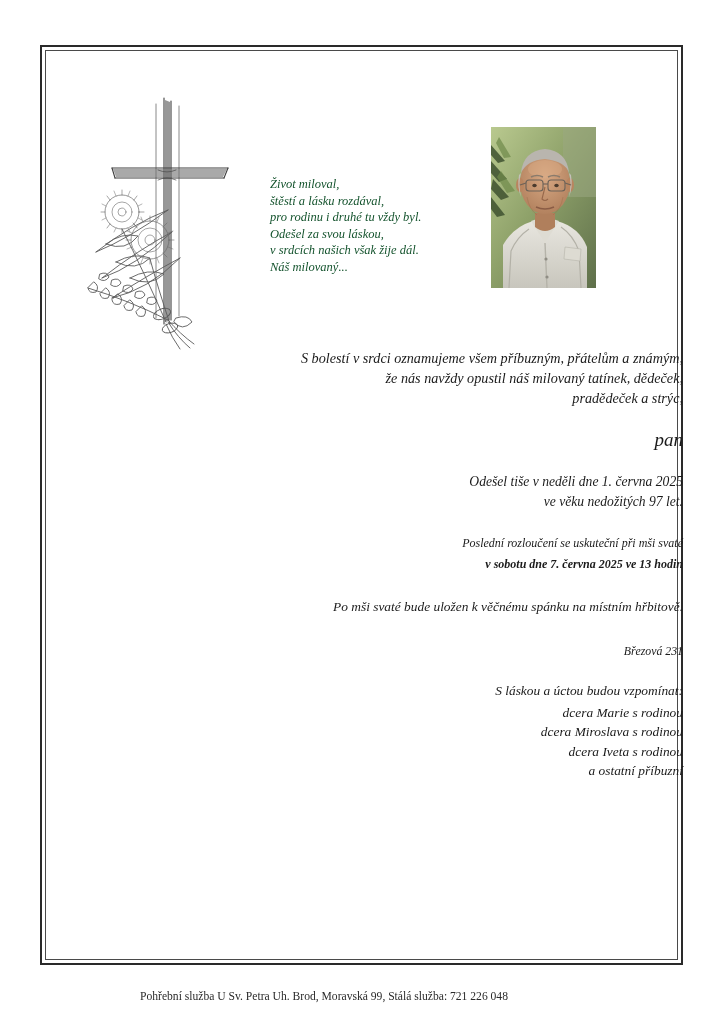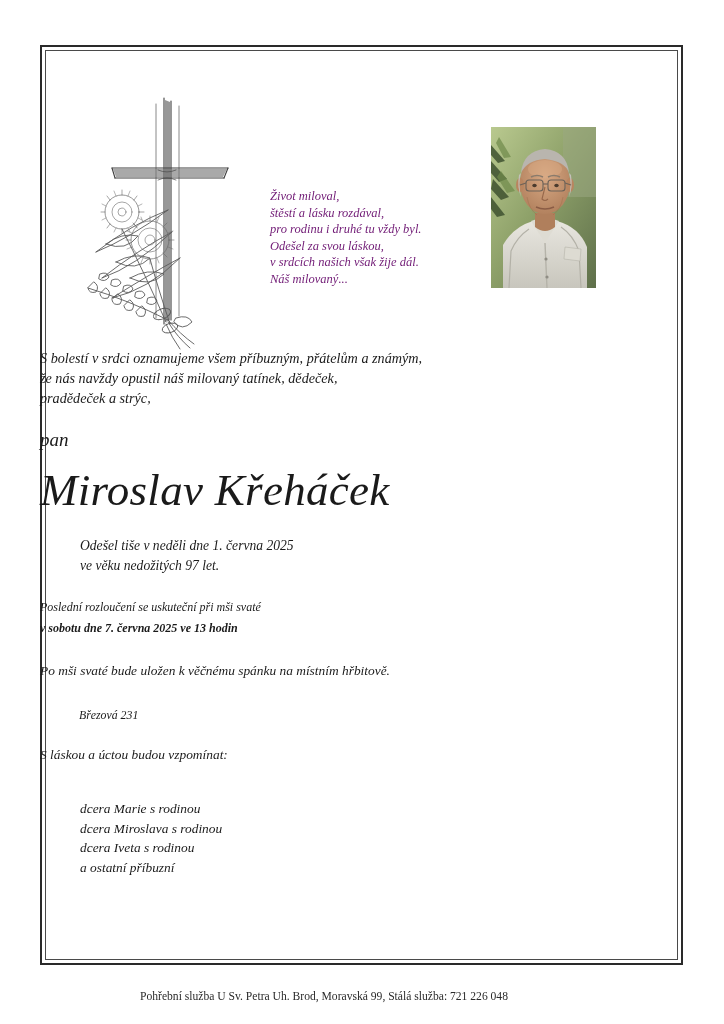--- a/index.html
+++ b/index.html
@@ -55,36 +55,36 @@
     height: 161px;
     overflow: hidden;
     background: #8d9a7a;
   }
   .photo svg { display: block; width: 100%; height: 100%; }
 
   
   .poem {
     position: absolute;
     left: 270px;
-    top: 188px;
+    top: 176px;
     width: 215px;
     font-style: italic;
     font-size: 12.5px;
     line-height: 16.6px;
-    color: #701a75;
+    color: #14532d;
   }
   .poem div { white-space: nowrap; }
 
   
   .body-block {
     position: absolute;
     left: 40px;
     top: 348px;
     width: 643px;
-    text-align: left;
+    text-align: right;
     font-style: italic;
     color: #1a1a1a;
   }
 
   .announce {
     font-size: 14.2px;
     line-height: 20px;
   }
 
   .pan {
@@ -128,21 +128,21 @@
   }
 
   .remember-intro {
     font-size: 13.4px;
     margin-top: 24px;
   }
 
   .mourners {
     font-size: 13.4px;
     line-height: 19.4px;
-    margin-top: 36px;
+    margin-top: 4px;
     padding-left: 40px;
   }
 
   
   .footer {
     position: absolute;
     left: 0;
     top: 990px;
     width: 648px;
     text-align: center;
@@ -329,21 +329,20 @@
 <div class="body-block">
 
   <div class="announce">
     <div>S bolestí v srdci oznamujeme všem příbuzným, přátelům a známým,</div>
     <div>že nás navždy opustil náš milovaný tatínek, dědeček,</div>
     <div>pradědeček a strýc,</div>
   </div>
 
   <div class="pan">pan</div>
 
-  <div class="deceased-name">Miroslav Křeháček</div>
 
   <div class="passing">
     <div>Odešel tiše v neděli dne 1. června 2025</div>
     <div>ve věku nedožitých 97 let.</div>
   </div>
 
   <div class="ceremony">
     <div>Poslední rozloučení se uskuteční při mši svaté</div>
     <div class="strong">v sobotu dne 7. června 2025 ve 13 hodin</div>
   </div>

